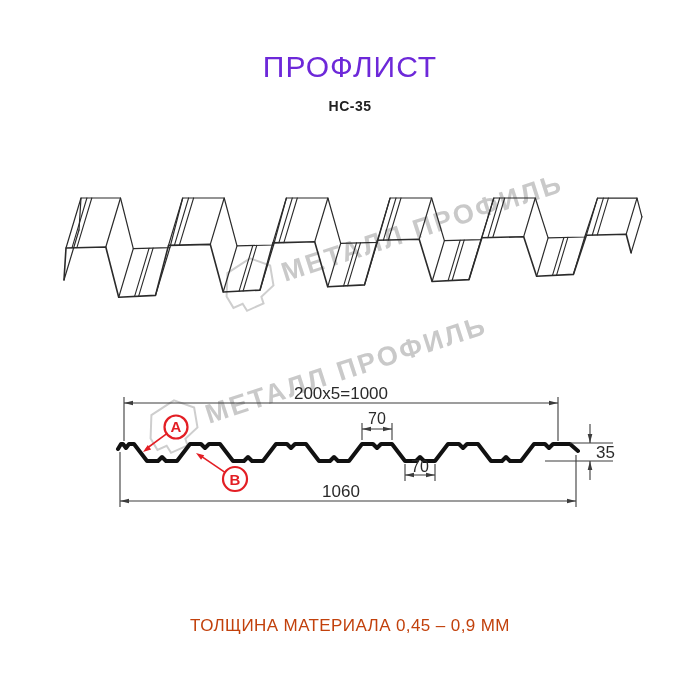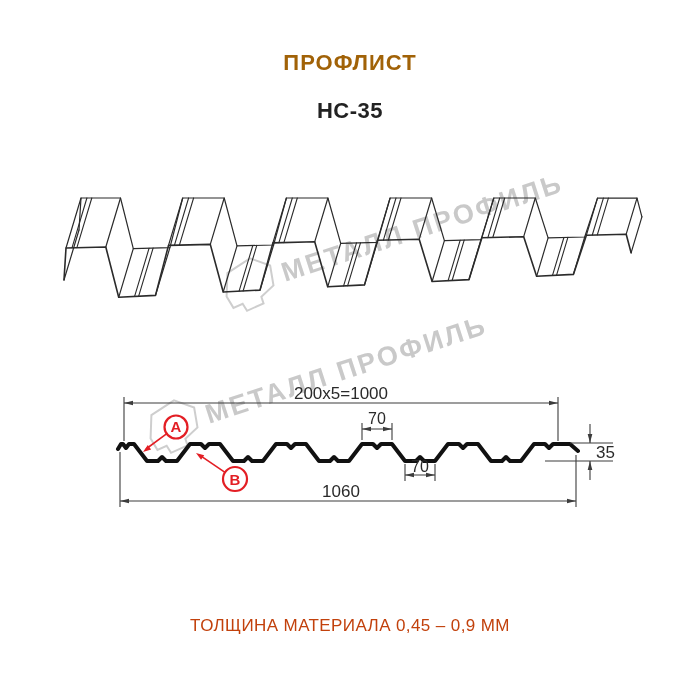--- a/index.html
+++ b/index.html
@@ -1,21 +1,21 @@
 <!DOCTYPE html>
 <html><head>
 <meta charset="utf-8">
 <style>
   html,body{margin:0;padding:0;background:#ffffff;}
   #page{position:relative;width:700px;height:700px;background:#ffffff;overflow:hidden;
         font-family:"Liberation Sans",sans-serif;}
   .title{position:absolute;top:50px;left:0;right:0;text-align:center;
-         font-size:22px;font-weight:700;letter-spacing:1px;color:#a16207;}
+         font-size:30px;font-weight:400;letter-spacing:1px;color:#6d28d9;}
   .subtitle{position:absolute;top:98px;left:0;right:0;text-align:center;
-         font-size:22px;font-weight:700;letter-spacing:0.5px;color:#222;}
+         font-size:14px;font-weight:700;letter-spacing:0.5px;color:#222;}
   .footer{position:absolute;top:616px;left:0;right:0;text-align:center;
          font-size:17px;font-weight:500;letter-spacing:0.4px;color:#c2410c;}
   svg{position:absolute;top:0;left:0;}
   .dimtext{font-family:"Liberation Sans",sans-serif;font-size:17px;fill:#2a2a2a;}
   .dimtext.small{font-size:16px;}
   .wmtext{font-family:"Liberation Sans",sans-serif;font-size:27px;font-weight:700;
           letter-spacing:2.5px;fill:#c9c9c9;}
   .callout-letter{font-family:"Liberation Sans",sans-serif;font-size:15px;font-weight:700;}
 </style>
 </head>

